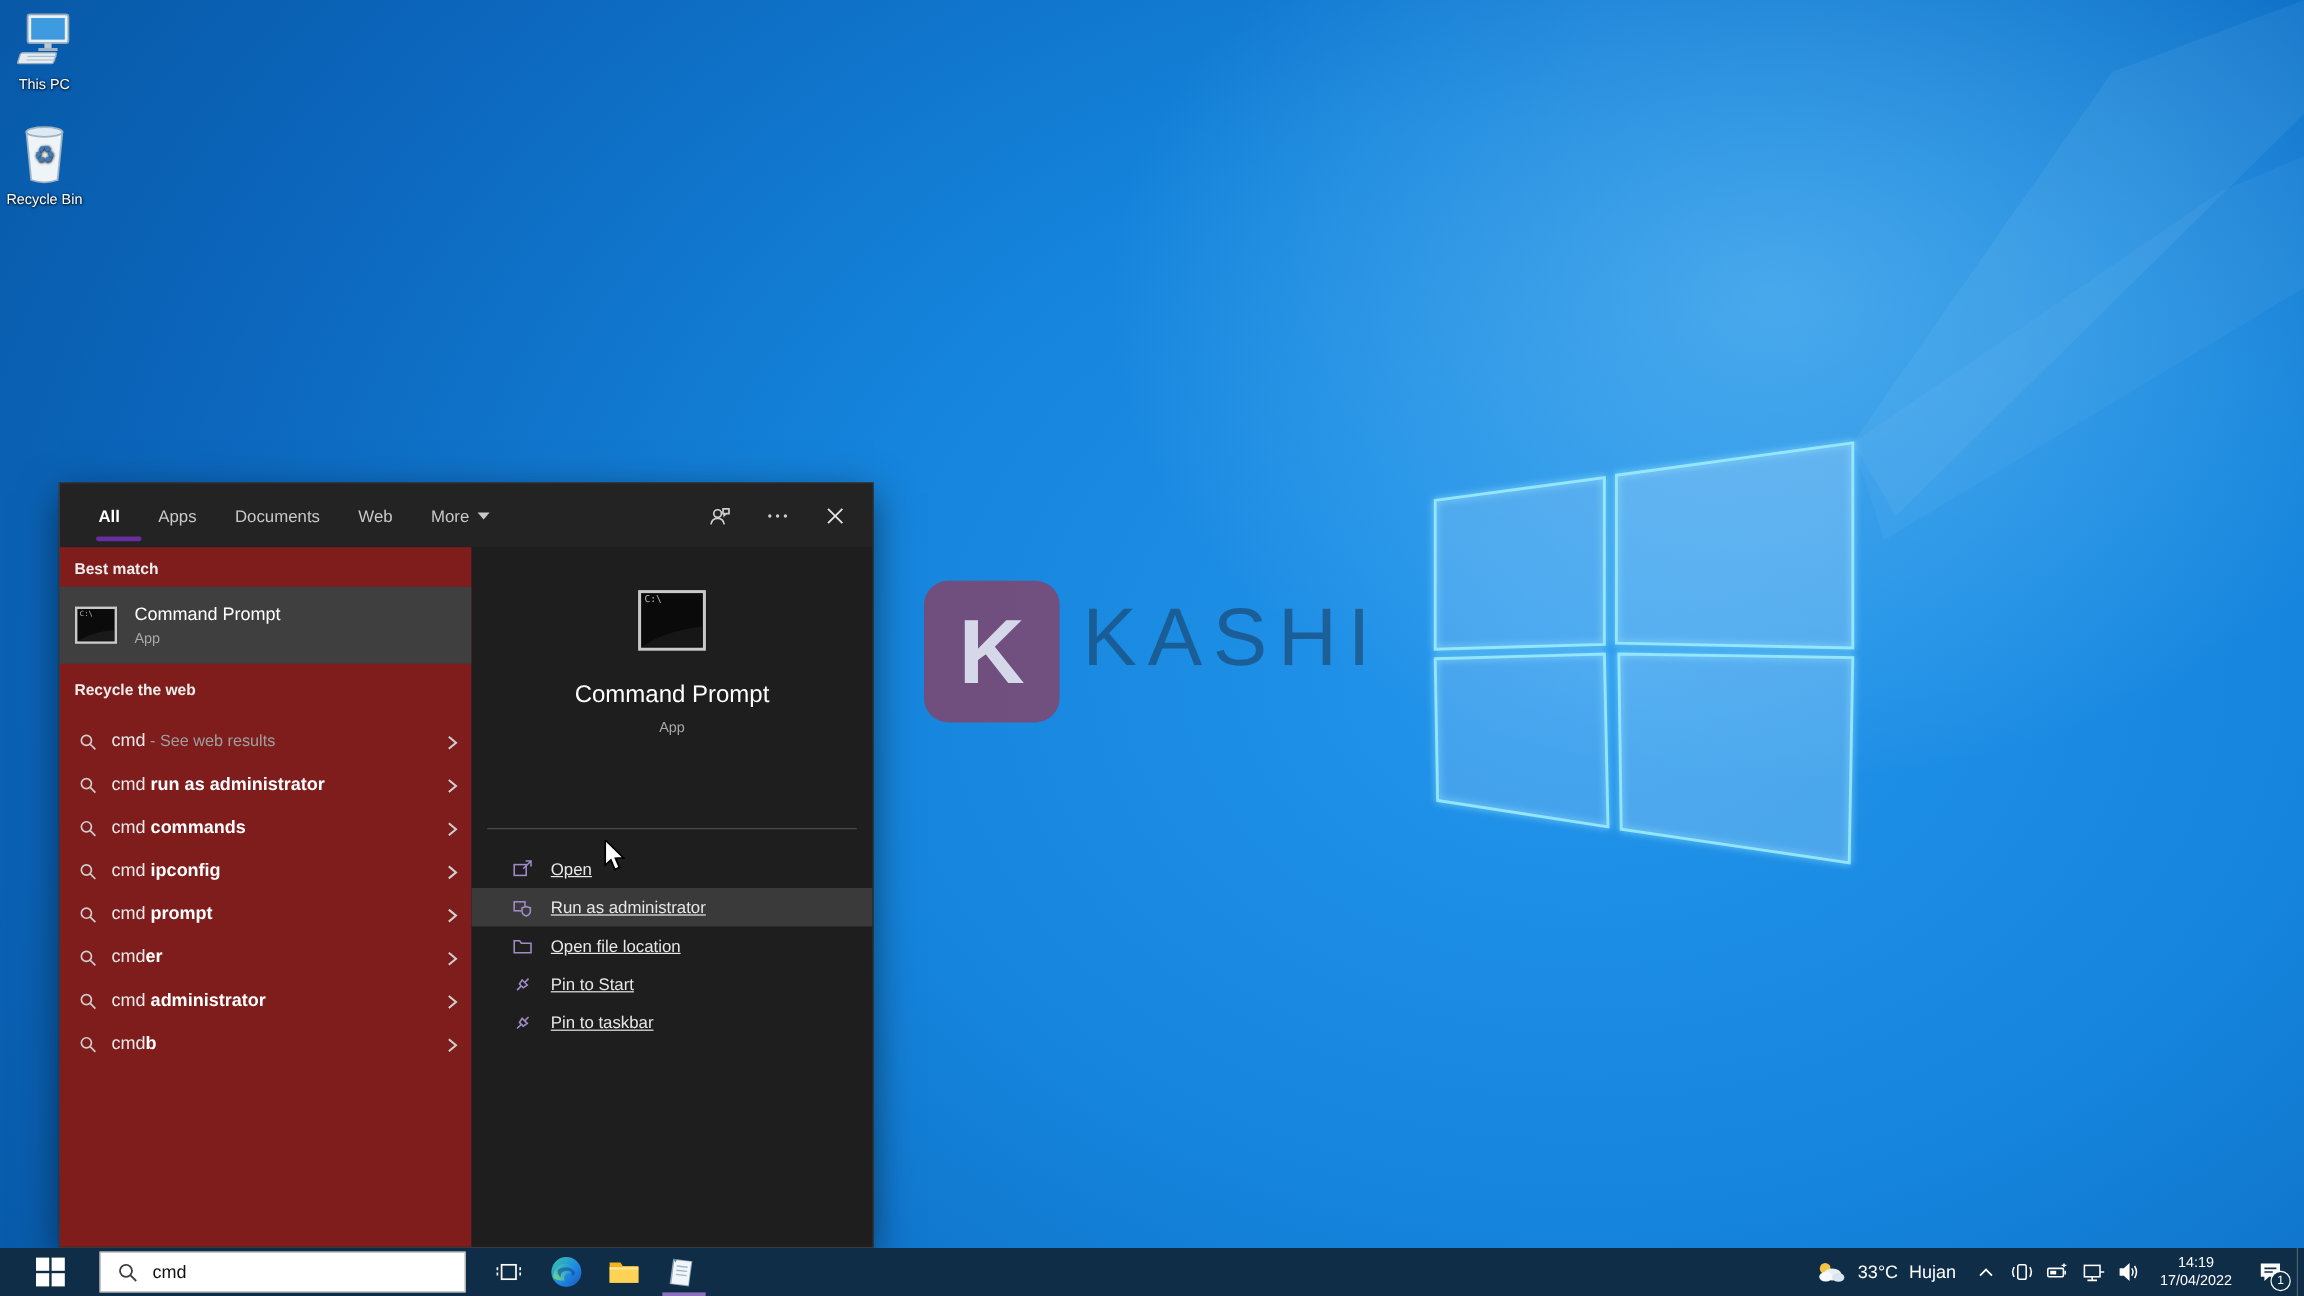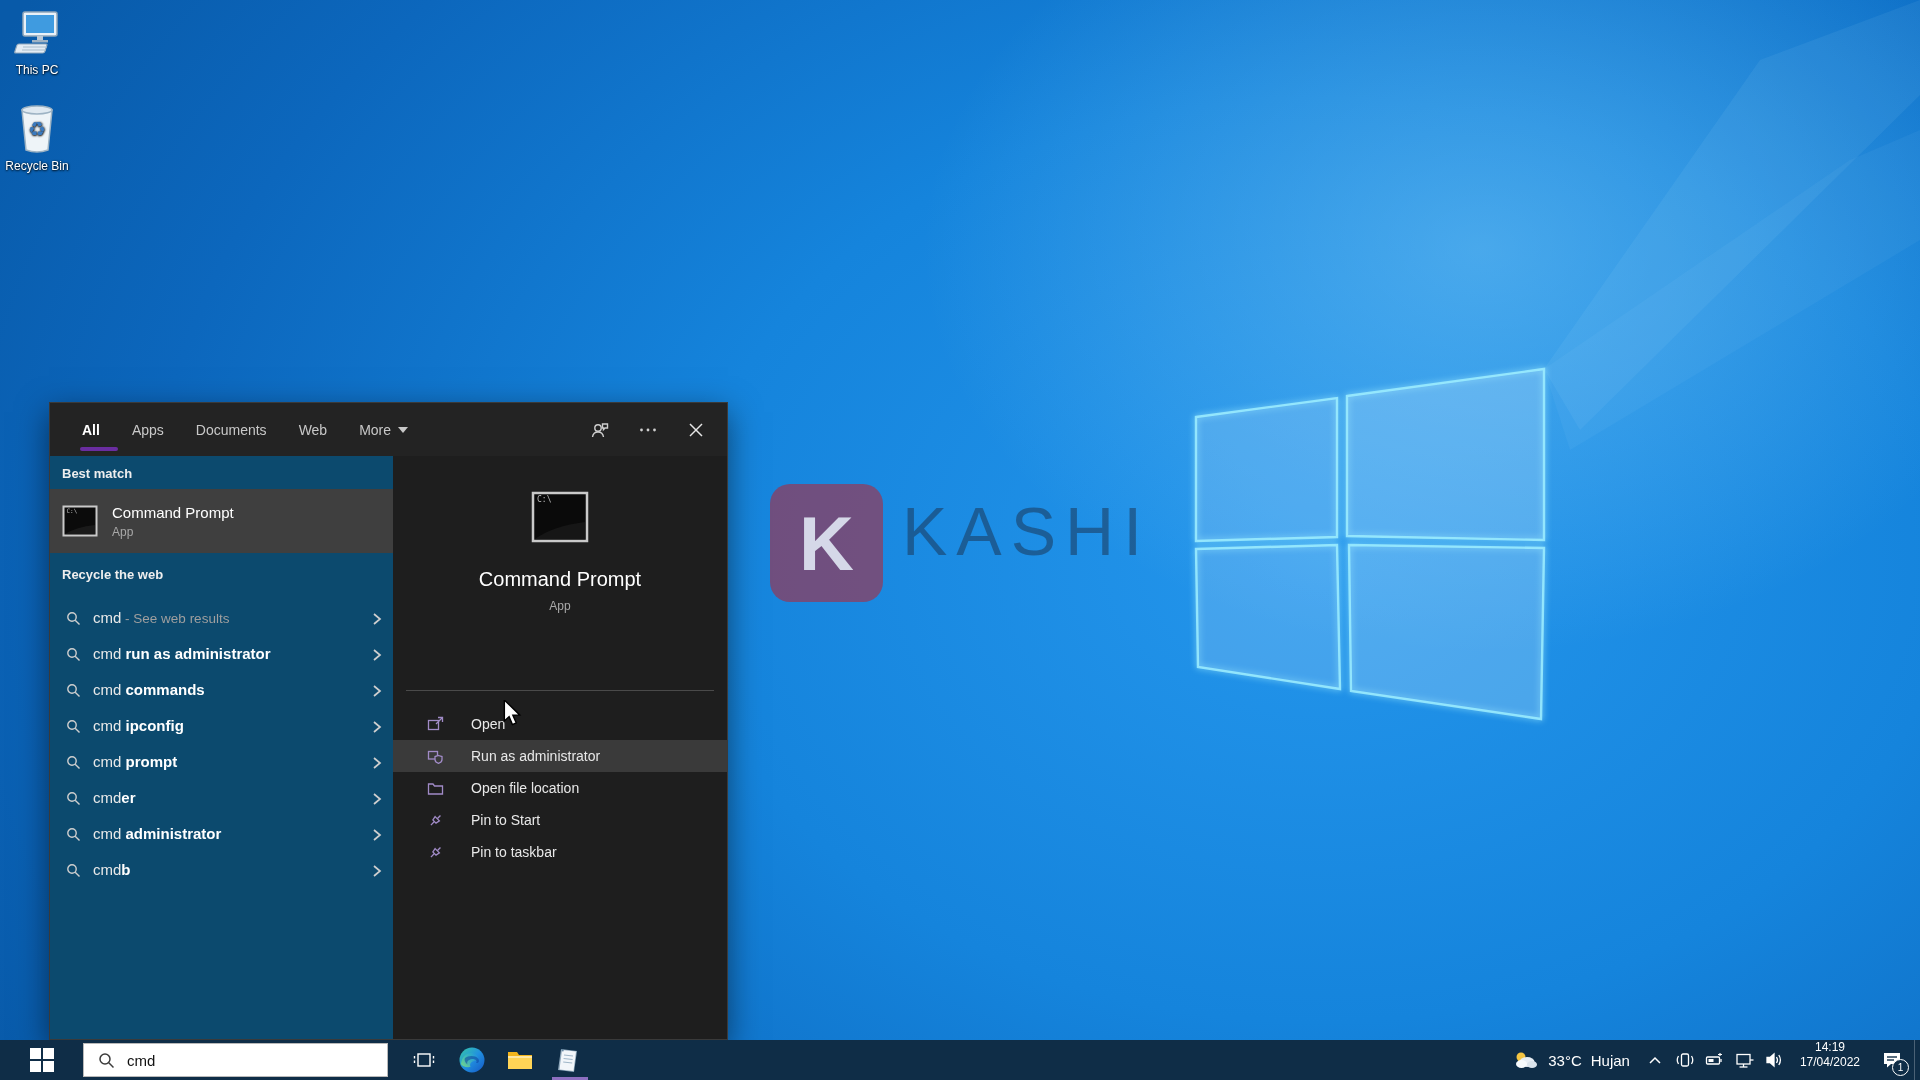--- a/index.html
+++ b/index.html
@@ -27,21 +27,21 @@
   .tab{position:relative;padding:0 16px;font-size:14px;color:#c8c8c8;height:53px;
     display:flex;align-items:center;cursor:default;}
   .tab.active{color:#fff;font-weight:bold;}
   .tab.active::after{content:"";position:absolute;left:14px;width:38px;height:4px;
     border-radius:2px;background:#6a2da0;bottom:5px;}
   .more-caret{width:0;height:0;border-left:5px solid transparent;border-right:5px solid transparent;
     border-top:6px solid #c8c8c8;margin-left:7px;}
   #tab-icons{margin-left:auto;display:flex;align-items:center;gap:26px;padding-right:20px;}
   #tab-icons .tbtn{width:22px;height:22px;display:flex;align-items:center;justify-content:center;}
 
-  #left-pane{position:absolute;left:0;top:53px;width:343px;bottom:0;background:#0c4a6e;}
+  #left-pane{position:absolute;left:0;top:53px;width:343px;bottom:0;background:#7f1d1d;}
   #right-pane{position:absolute;left:343px;top:53px;right:0;bottom:0;background:#1e1e1e;}
 
   .sect-head{font-size:13px;font-weight:bold;color:#eee;padding:10px 0 8px 12px;}
   #best-row{height:64px;background:#3f3f3f;display:flex;align-items:center;padding-left:12px;gap:14px;}
   #best-row .bm-title{font-size:15px;color:#fff;line-height:19px;}
   #best-row .bm-sub{font-size:12px;color:#a8a8a8;line-height:16px;margin-top:2px;}
 
   .sugg{height:36px;display:flex;align-items:flex-end;padding:0 10px 0 16px;gap:12px;font-size:15px;color:#e9e9e9;}
   .sugg .s-text{flex:1;white-space:nowrap;overflow:hidden;}
   .sugg .s-text b{font-weight:bold;color:#fff;}
@@ -49,42 +49,42 @@
   .sugg .chev{margin-left:auto;display:flex;align-items:center;}
 
   
   #preview{position:absolute;left:0;top:0;right:0;text-align:center;}
   #preview .big-ic{margin:32px auto 0 auto;width:58px;height:58px;}
   #rp-title{font-size:20px;color:#fff;margin-top:22px;font-weight:400;}
   #rp-sub{font-size:12px;color:#a8a8a8;margin-top:8px;}
   #rp-divider{position:absolute;left:13px;right:13px;top:234px;height:1px;background:#4a4a4a;}
 
   #actions{position:absolute;left:0;right:0;top:252px;}
-  .act{height:32px;display:flex;align-items:center;gap:27px;padding-left:34px;font-size:14px;color:#e8e8e8;}
+  .act{height:32px;display:flex;align-items:center;gap:15px;padding-left:34px;font-size:14px;color:#e8e8e8;text-decoration:underline;}
   .act.hl{background:#3a3a3a;}
   .act .aic{width:17px;height:17px;display:flex;align-items:center;justify-content:center;}
 
   
   #wm-box{position:absolute;left:770px;top:484px;width:113px;height:118px;border-radius:20px;
     background:rgba(185,32,48,.55);display:flex;align-items:center;justify-content:center;z-index:30;}
   #wm-box span{font-size:76px;font-weight:bold;color:rgba(235,246,255,.82);}
   #wm-text{position:absolute;left:902px;top:492px;z-index:30;font-size:68px;font-weight:normal;
     letter-spacing:9px;color:rgba(26,46,74,.5);}
 
   
   #taskbar{position:absolute;left:0;top:1040px;width:1920px;height:40px;background:#0f2d47;z-index:40;
     display:flex;align-items:stretch;}
   #start-btn{width:83px;display:flex;align-items:center;justify-content:center;}
   #tb-search{position:absolute;left:83px;top:3px;width:305px;height:34px;background:#fff;
     border:1px solid #b9b9b9;box-sizing:border-box;display:flex;align-items:center;padding-left:14px;gap:12px;}
   #tb-search .q{font-size:15px;color:#111;}
   .tb-app{position:absolute;top:0;width:48px;height:40px;display:flex;align-items:center;justify-content:center;}
   .run-ind{position:absolute;left:552px;top:1077px;width:36px;height:3px;background:#8d6fc0;z-index:41;}
 
-  #tray{margin-left:auto;display:flex;gap:0;}
+  #tray{margin-left:auto;display:flex;align-items:center;gap:0;}
   .tray-item{display:flex;align-items:center;justify-content:center;color:#fff;}
   #weather{display:flex;align-items:center;gap:9px;font-size:15px;color:#fff;padding:0 10px;}
   .ticon{width:30px;display:flex;justify-content:center;}
   #clock{font-size:12px;color:#fff;text-align:center;line-height:15px;padding:0 10px;}
   #show-desk{width:5px;border-left:1px solid rgba(255,255,255,.25);height:40px;}
   #action-center{position:relative;width:44px;height:40px;display:flex;align-items:center;justify-content:center;}
   #ac-badge{position:absolute;right:5px;bottom:4px;width:15px;height:15px;border-radius:50%;
     background:#0f2d47;border:1.5px solid #fff;color:#fff;font-size:10px;display:flex;
     align-items:center;justify-content:center;}
 

